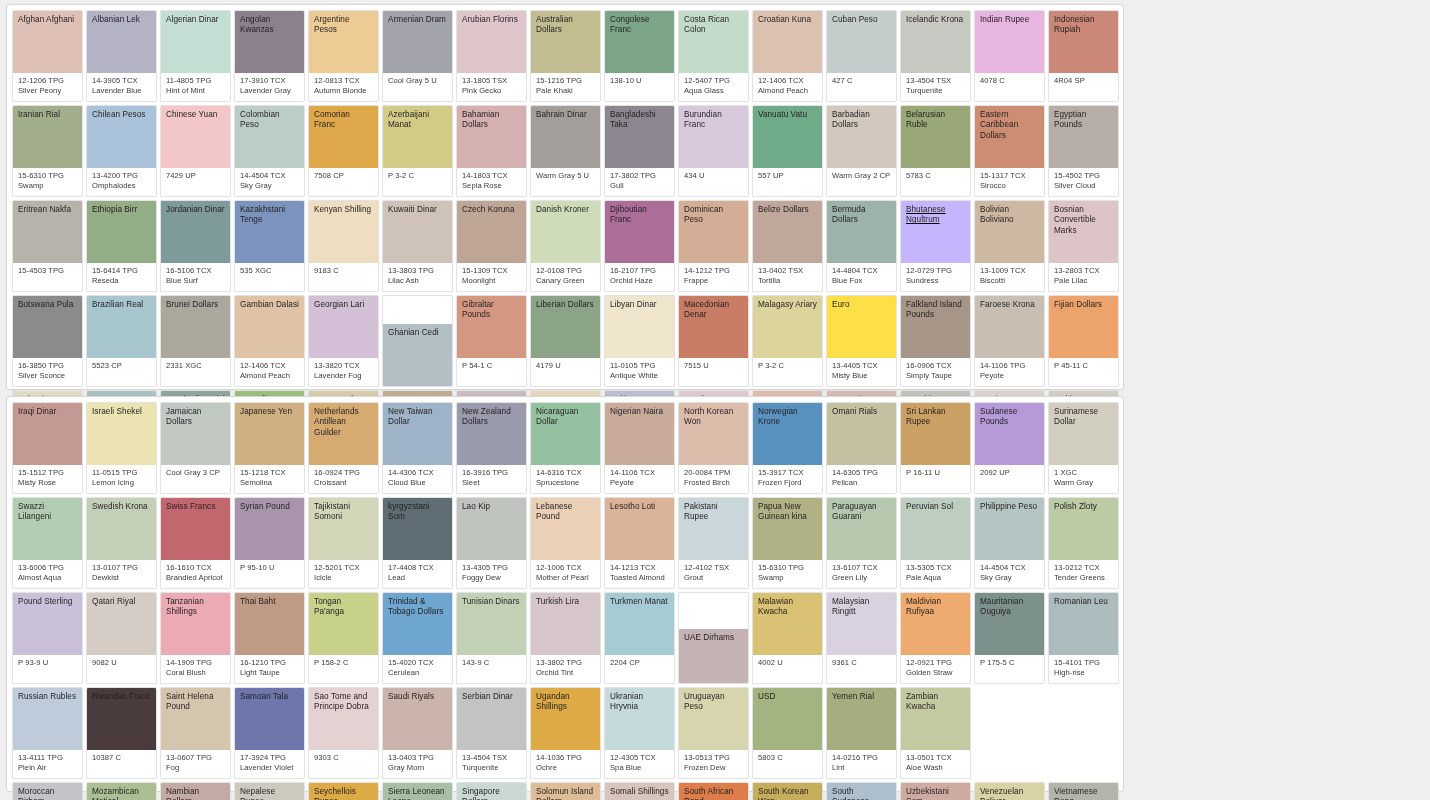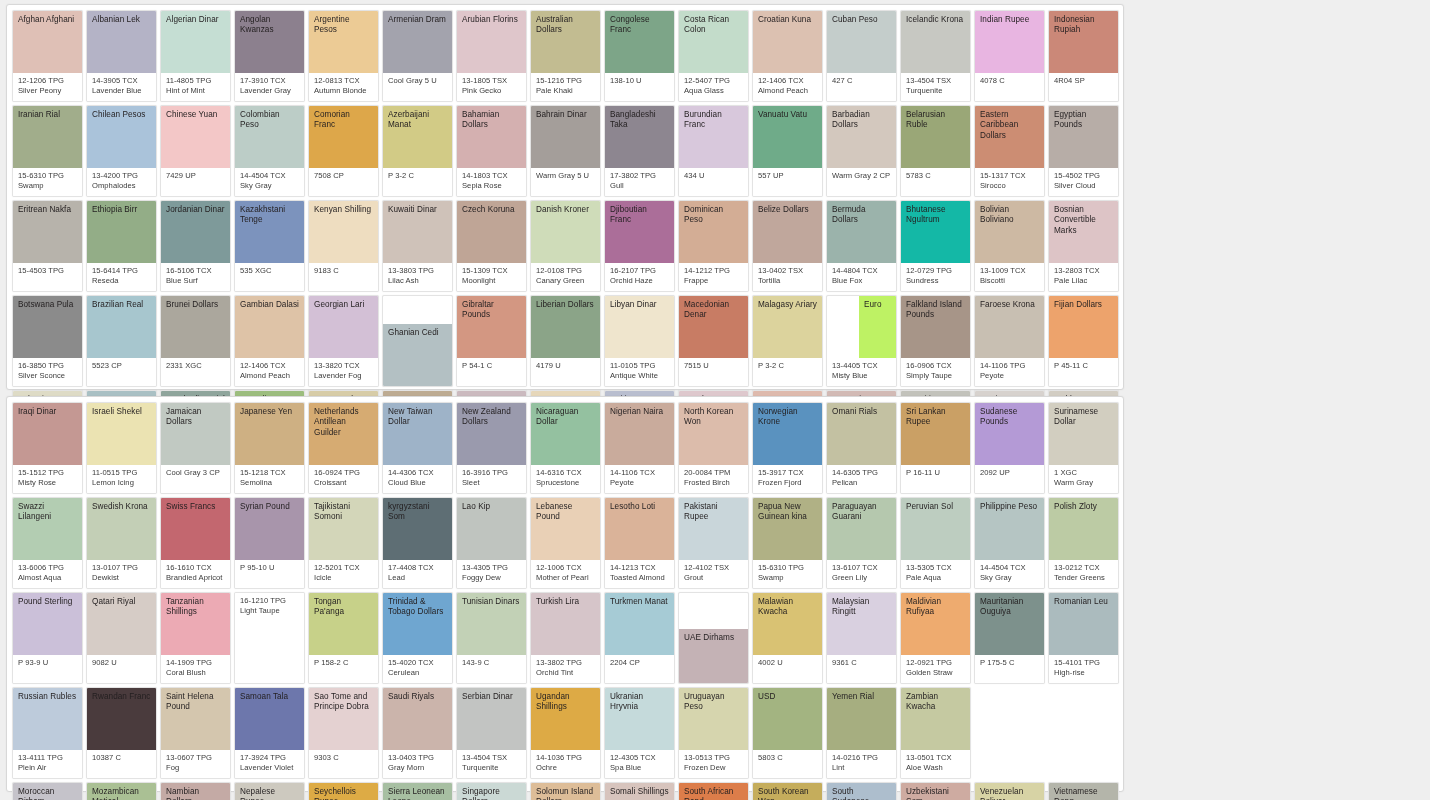--- a/index.html
+++ b/index.html
@@ -464,21 +464,21 @@
         <div class="card">
           <div class="swatch" style="background: rgb(155, 179, 171);">
             <div class="name">Bermuda Dollars</div>
           </div>
           <div class="meta">
             <div class="code">14-4804 TCX</div>
             <div class="pname">Blue Fox</div>
           </div>
         </div>
         <div class="card">
-          <div class="swatch" style="background: #14b8a6;">
+          <div class="swatch" style="background: #c4b5fd; text-decoration: underline;">
             <div class="name">Bhutanese Ngultrum</div>
           </div>
           <div class="meta">
             <div class="code">12-0729 TPG</div>
             <div class="pname">Sundress</div>
           </div>
         </div>
         <div class="card">
           <div class="swatch" style="background: rgb(205, 185, 163);">
             <div class="name">Bolivian Boliviano</div>
@@ -590,21 +590,21 @@
         <div class="card">
           <div class="swatch" style="background: rgb(220, 211, 157);">
             <div class="name">Malagasy Ariary</div>
           </div>
           <div class="meta">
             <div class="code">P 3-2 C</div>
             <div class="pname"></div>
           </div>
         </div>
         <div class="card">
-          <div class="swatch" style="background: #bef264; margin-left: 32px;">
+          <div class="swatch" style="background: #fde047;">
             <div class="name">Euro</div>
           </div>
           <div class="meta">
             <div class="code">13-4405 TCX</div>
             <div class="pname">Misty Blue</div>
           </div>
         </div>
         <div class="card">
           <div class="swatch" style="background: rgb(167, 149, 136);">
             <div class="name">Falkland Island Pounds</div>
@@ -1107,20 +1107,23 @@
         <div class="card">
           <div class="swatch" style="background: rgb(236, 170, 180);">
             <div class="name">Tanzanian Shillings</div>
           </div>
           <div class="meta">
             <div class="code">14-1909 TPG</div>
             <div class="pname">Coral Blush</div>
           </div>
         </div>
         <div class="card">
+          <div class="swatch" style="background: rgb(189, 155, 133);">
+            <div class="name">Thai Baht</div>
+          </div>
           <div class="meta">
             <div class="code">16-1210 TPG</div>
             <div class="pname">Light Taupe</div>
           </div>
         </div>
         <div class="card">
           <div class="swatch" style="background: rgb(199, 209, 137);">
             <div class="name">Tongan Pa'anga</div>
           </div>
           <div class="meta">

